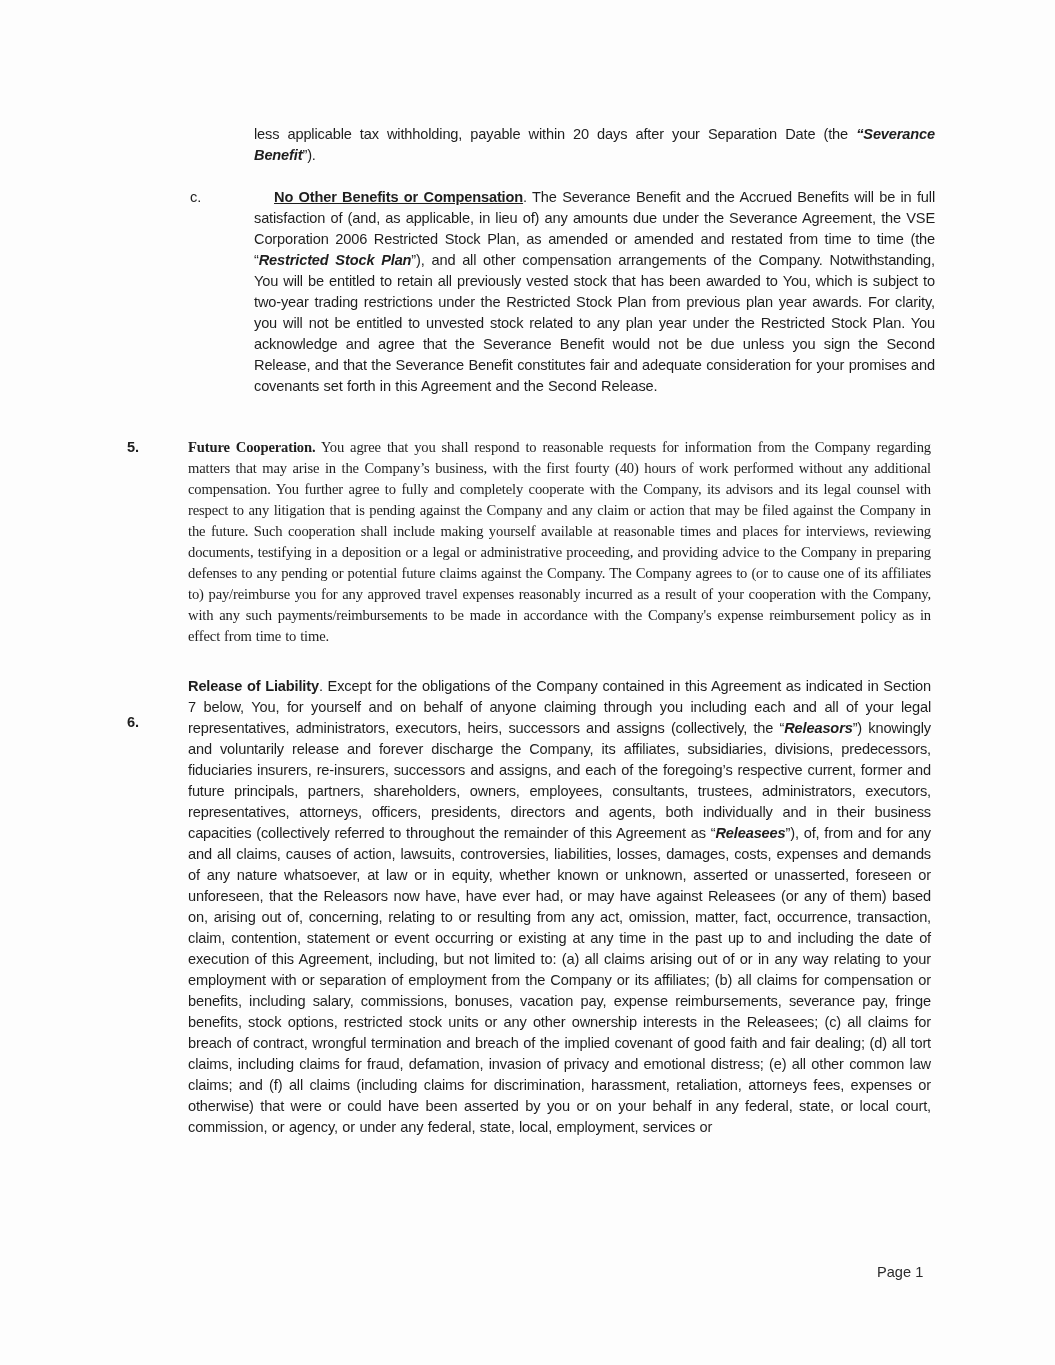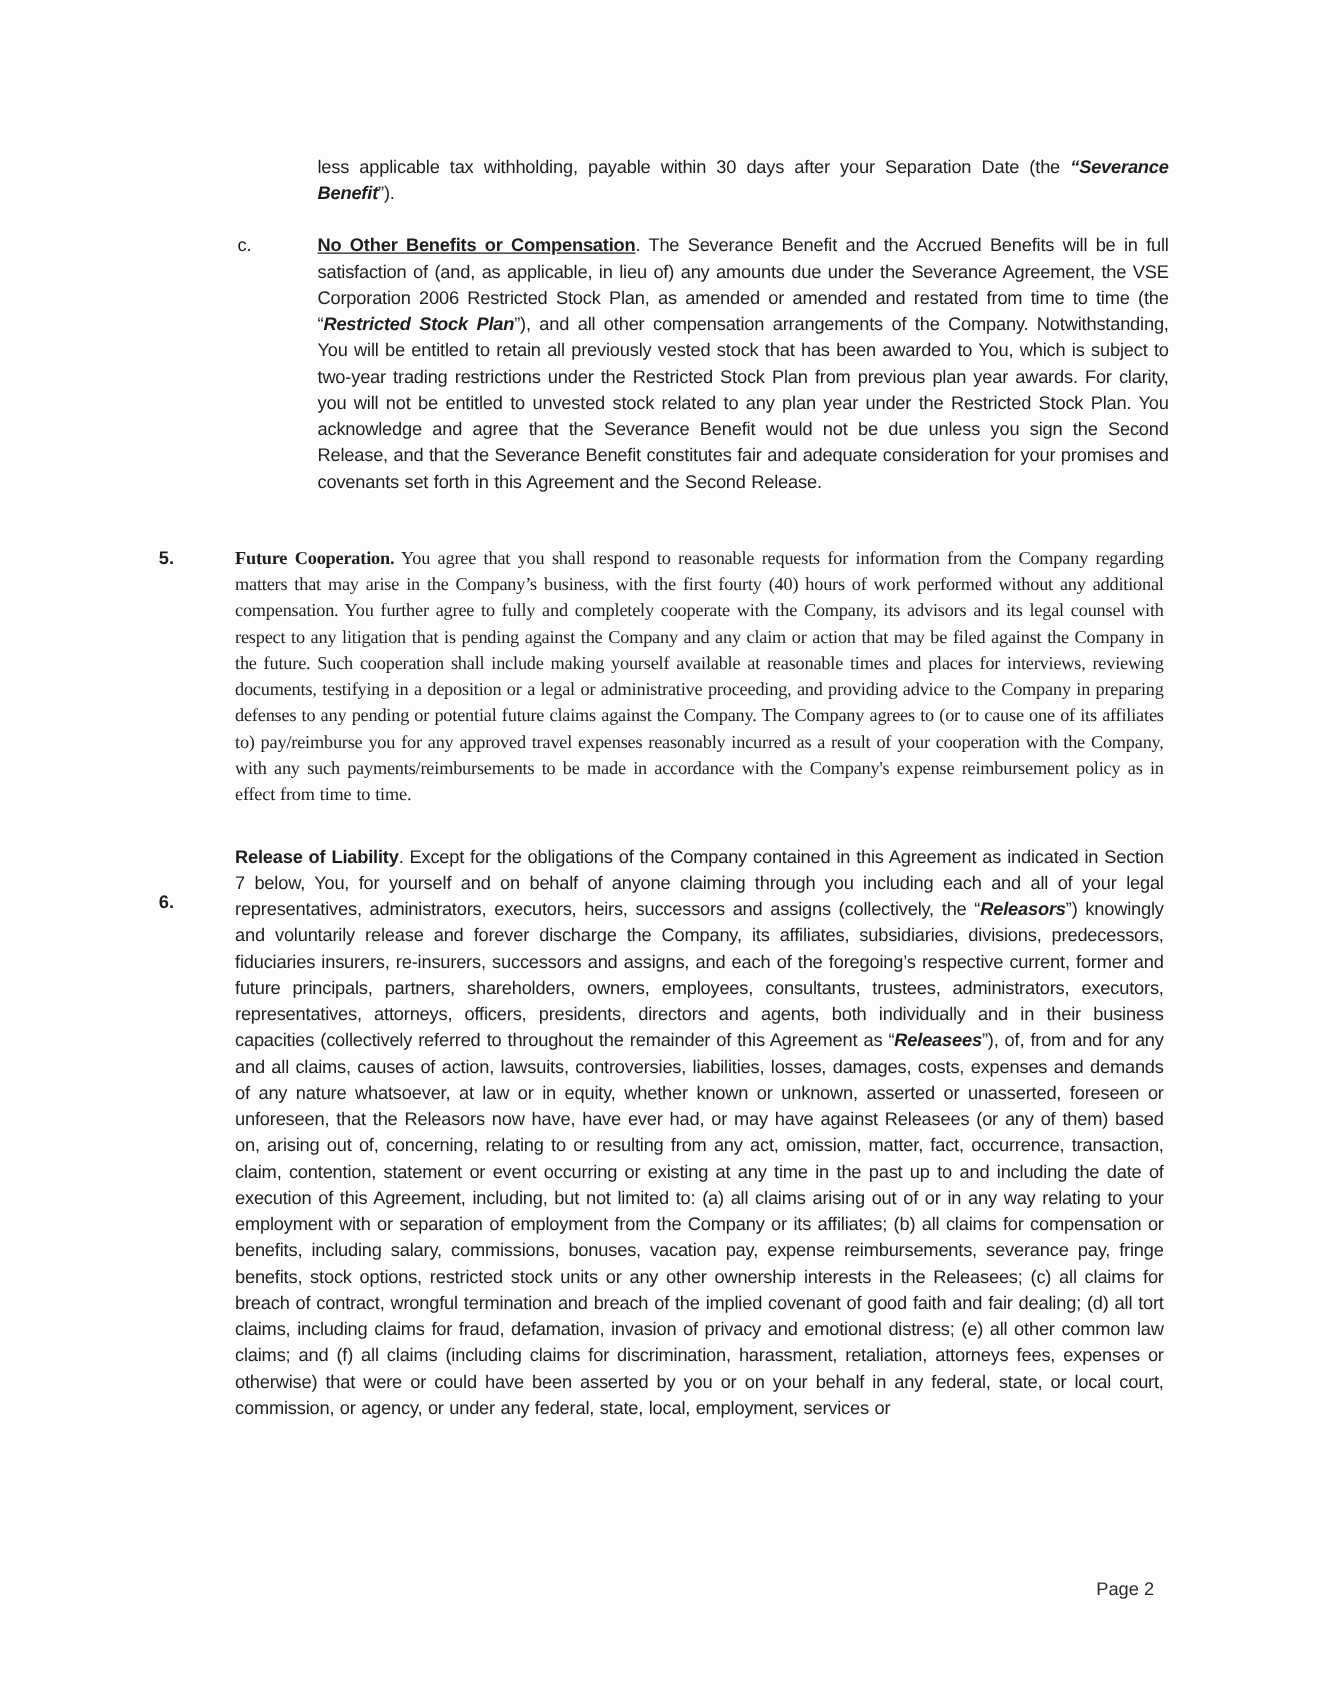--- a/index.html
+++ b/index.html
@@ -2,43 +2,43 @@
 <html><head>
 <meta charset="utf-8">
 <style>
   html, body { margin: 0; padding: 0; background: #ffffff; }
   body { width: 1055px; height: 1365px; position: relative; overflow: hidden;
          font-family: "Liberation Sans", sans-serif; color: #1e1e1e; }
   .page { position: absolute; left: 0; top: 0; width: 1055px; height: 1365px; background: #fdfdfd; }
   .para { position: absolute; font-size: 14.6px; line-height: 21px; text-align: justify;
           letter-spacing: -0.15px; word-spacing: 0.5px; }
   .para .lbl { font-weight: bold; }
-  .para .lbl.u { text-decoration: underline; }
+  .para .lbl.u { text-decoration: underline; margin-left: 20px; }
   .para em.bi { font-style: italic; font-weight: bold; }
   .num { position: absolute; font-size: 14.6px; line-height: 21px; }
   .num.bold { font-weight: bold; }
   #p-cont { left: 254px; top: 124px; width: 681px; }
   #n-c { left: 190px; top: 187px; }
   #p-c { left: 254px; top: 187px; width: 681px; }
   #n-5 { left: 127px; top: 437px; }
   #p-5 { left: 188px; top: 437px; width: 743px; font-family: Liberation Serif, serif; }
   #n-6 { left: 127px; top: 712px; }
   #p-6 { left: 188px; top: 676px; width: 743px; }
   #footer { position: absolute; left: 877px; top: 1264px; font-size: 14.6px; color: #2a2a2a; }
 </style>
 </head>
 <body>
 
 <div class="page">
 
-  <div class="para" id="p-cont"><span>less applicable tax withholding, payable within 30 days after your Separation Date (the </span><em class="bi">“Severance Benefit</em><span>”).</span></div>
+  <div class="para" id="p-cont"><span>less applicable tax withholding, payable within 20 days after your Separation Date (the </span><em class="bi">“Severance Benefit</em><span>”).</span></div>
 
   <div class="num" id="n-c">c.</div>
   <div class="para" id="p-c"><span class="lbl u">No Other Benefits or Compensation</span><span>.  The Severance Benefit and the Accrued Benefits will be in full satisfaction of (and, as applicable, in lieu of) any amounts due under the Severance Agreement, the VSE Corporation 2006 Restricted Stock Plan, as amended or amended and restated from time to time (the “</span><em class="bi">Restricted Stock Plan</em><span>”), and all other compensation arrangements of the Company.  Notwithstanding, You will be entitled to retain all previously vested stock that has been awarded to You, which is subject to two-year trading restrictions under the Restricted Stock Plan from previous plan year awards.  For clarity, you will not be entitled to unvested stock related to any plan year under the Restricted Stock Plan. You acknowledge and agree that the Severance Benefit would not be due unless you sign the Second Release, and that the Severance Benefit constitutes fair and adequate consideration for your promises and covenants set forth in this Agreement and the Second Release.</span></div>
 
   <div class="num bold" id="n-5">5.</div>
   <div class="para" id="p-5"><span class="lbl">Future Cooperation.</span><span>  You agree that you shall respond to reasonable requests for information from the Company regarding matters that may arise in the Company’s business, with the first fourty (40) hours of work performed without any additional compensation.  You further agree to fully and completely cooperate with the Company, its advisors and its legal counsel with respect to any litigation that is pending against the Company and any claim or action that may be filed against the Company in the future.  Such cooperation shall include making yourself available at reasonable times and places for interviews, reviewing documents, testifying in a deposition or a legal or administrative proceeding, and providing advice to the Company in preparing defenses to any pending or potential future claims against the Company.  The Company agrees to (or to cause one of its affiliates to) pay/reimburse you for any approved travel expenses reasonably incurred as a result of your cooperation with the Company, with any such payments/reimbursements to be made in accordance with the Company's expense reimbursement policy as in effect from time to time.</span></div>
 
   <div class="num bold" id="n-6">6.</div>
   <div class="para" id="p-6"><span class="lbl">Release of Liability</span><span>.  Except for the obligations of the Company contained in this Agreement as indicated in Section 7 below, You, for yourself and on behalf of anyone claiming through you including each and all of your legal representatives, administrators, executors, heirs, successors and assigns (collectively, the “</span><em class="bi">Releasors</em><span>”) knowingly and voluntarily release and forever discharge the Company, its affiliates, subsidiaries, divisions, predecessors, fiduciaries insurers, re-insurers, successors and assigns, and each of the foregoing’s respective current, former and future principals, partners, shareholders, owners, employees, consultants, trustees, administrators, executors, representatives, attorneys, officers, presidents, directors and agents, both individually and in their business capacities (collectively referred to throughout the remainder of this Agreement as “</span><em class="bi">Releasees</em><span>”), of, from and for any and all claims, causes of action, lawsuits, controversies, liabilities, losses, damages, costs, expenses and demands of any nature whatsoever, at law or in equity, whether known or unknown, asserted or unasserted, foreseen or unforeseen, that the Releasors now have, have ever had, or may have against Releasees (or any of them) based on, arising out of, concerning, relating to or resulting from any act, omission, matter, fact, occurrence, transaction, claim, contention, statement or event occurring or existing at any time in the past up to and including the date of execution of this Agreement, including, but not limited to:  (a) all claims arising out of or in any way relating to your employment with or separation of employment from the Company or its affiliates; (b) all claims for compensation or benefits, including salary, commissions, bonuses, vacation pay, expense reimbursements, severance pay, fringe benefits, stock options, restricted stock units or any other ownership interests in the Releasees; (c) all claims for breach of contract, wrongful termination and breach of the implied covenant of good faith and fair dealing; (d) all tort claims, including claims for fraud, defamation, invasion of privacy and emotional distress; (e) all other common law claims; and (f) all claims (including claims for discrimination, harassment, retaliation, attorneys fees, expenses or otherwise) that were or could have been asserted by you or on your behalf in any federal, state, or local court, commission, or agency, or under any federal, state, local, employment, services or</span></div>
 
-  <div id="footer">Page 2</div>
+  <div id="footer">Page 1</div>
 </div>
 
 </body></html>

